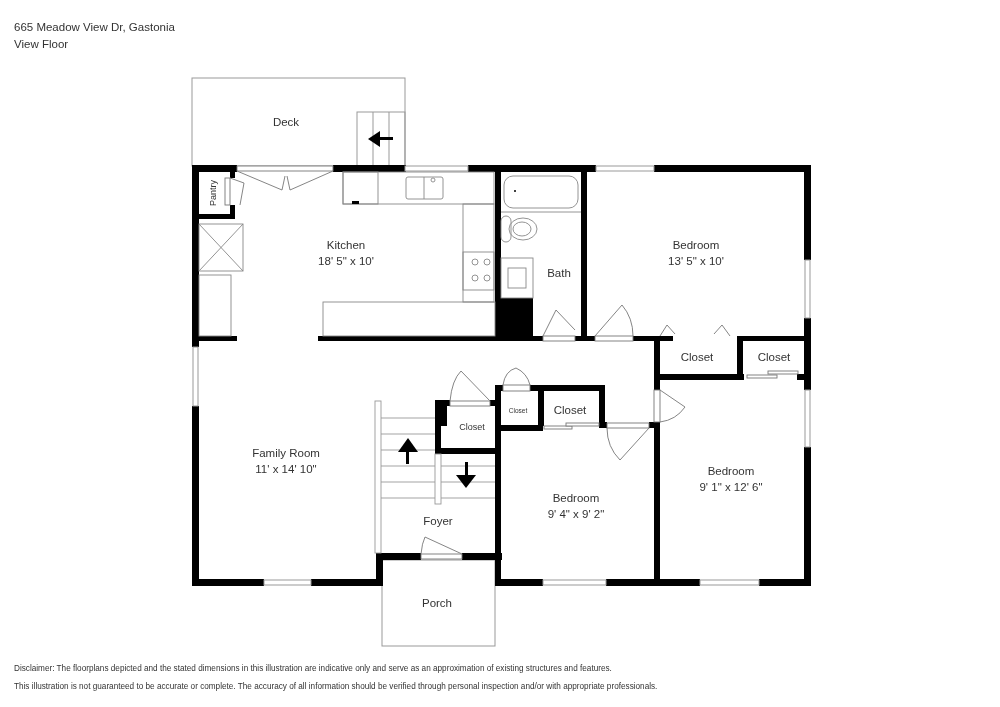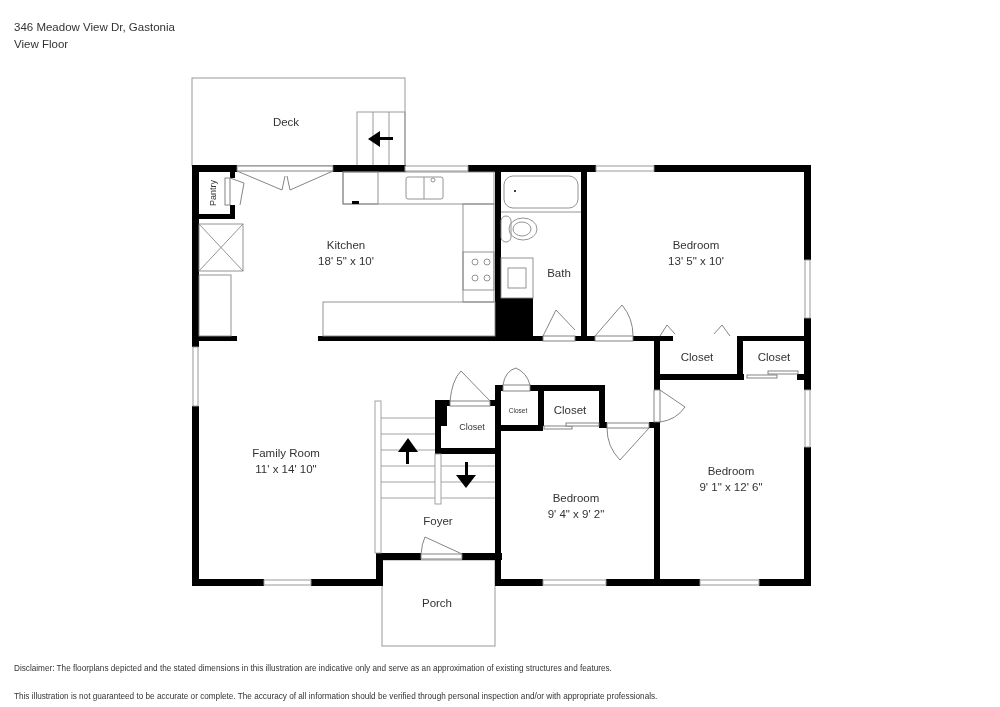--- a/index.html
+++ b/index.html
@@ -7,21 +7,21 @@
   .hdr { position: absolute; left: 14px; font-size: 11.5px; color: #333; }
   .disc { position: absolute; left: 14px; font-size: 8.2px; color: #333; white-space: nowrap; }
   svg { position: absolute; left: 0; top: 0; }
   .lbl { font-family: "Liberation Sans", sans-serif; fill: #333; font-size: 11.5px; }
   .lbl-sm { font-family: "Liberation Sans", sans-serif; fill: #333; font-size: 9px; }
   .lbl-xs { font-family: "Liberation Sans", sans-serif; fill: #333; font-size: 6.5px; }
 </style>
 </head>
 <body>
 
-<div class="hdr" style="top:21px;">346 Meadow View Dr, Gastonia</div>
+<div class="hdr" style="top:21px;">665 Meadow View Dr, Gastonia</div>
 <div class="hdr" style="top:38px;">View Floor</div>
 
 <svg width="1000" height="707" viewBox="0 0 1000 707">
 
   <g fill="none" stroke="#999" stroke-width="1">
     <rect x="192" y="78" width="213" height="88"></rect>
     <rect x="357" y="112" width="48" height="54"></rect>
     <line x1="373" y1="112" x2="373" y2="166"></line>
     <line x1="389" y1="112" x2="389" y2="166"></line>
   </g>
@@ -213,13 +213,13 @@
   <text class="lbl" x="570" y="414" text-anchor="middle">Closet</text>
   <text class="lbl" x="576" y="502" text-anchor="middle">Bedroom</text>
   <text class="lbl" x="576" y="518" text-anchor="middle">9' 4" x 9' 2"</text>
   <text class="lbl" x="731" y="475" text-anchor="middle">Bedroom</text>
   <text class="lbl" x="731" y="491" text-anchor="middle">9' 1" x 12' 6"</text>
   <text class="lbl" x="438" y="525" text-anchor="middle">Foyer</text>
   <text class="lbl" x="437" y="607" text-anchor="middle">Porch</text>
 </svg>
 
 <div class="disc" style="top:664px;">Disclaimer: The floorplans depicted and the stated dimensions in this illustration are indicative only and serve as an approximation of existing structures and features.</div>
-<div class="disc" style="top:682px;margin-top:10px;">This illustration is not guaranteed to be accurate or complete. The accuracy of all information should be verified through personal inspection and/or with appropriate professionals.</div>
+<div class="disc" style="top:682px;">This illustration is not guaranteed to be accurate or complete. The accuracy of all information should be verified through personal inspection and/or with appropriate professionals.</div>
 
 </body></html>

